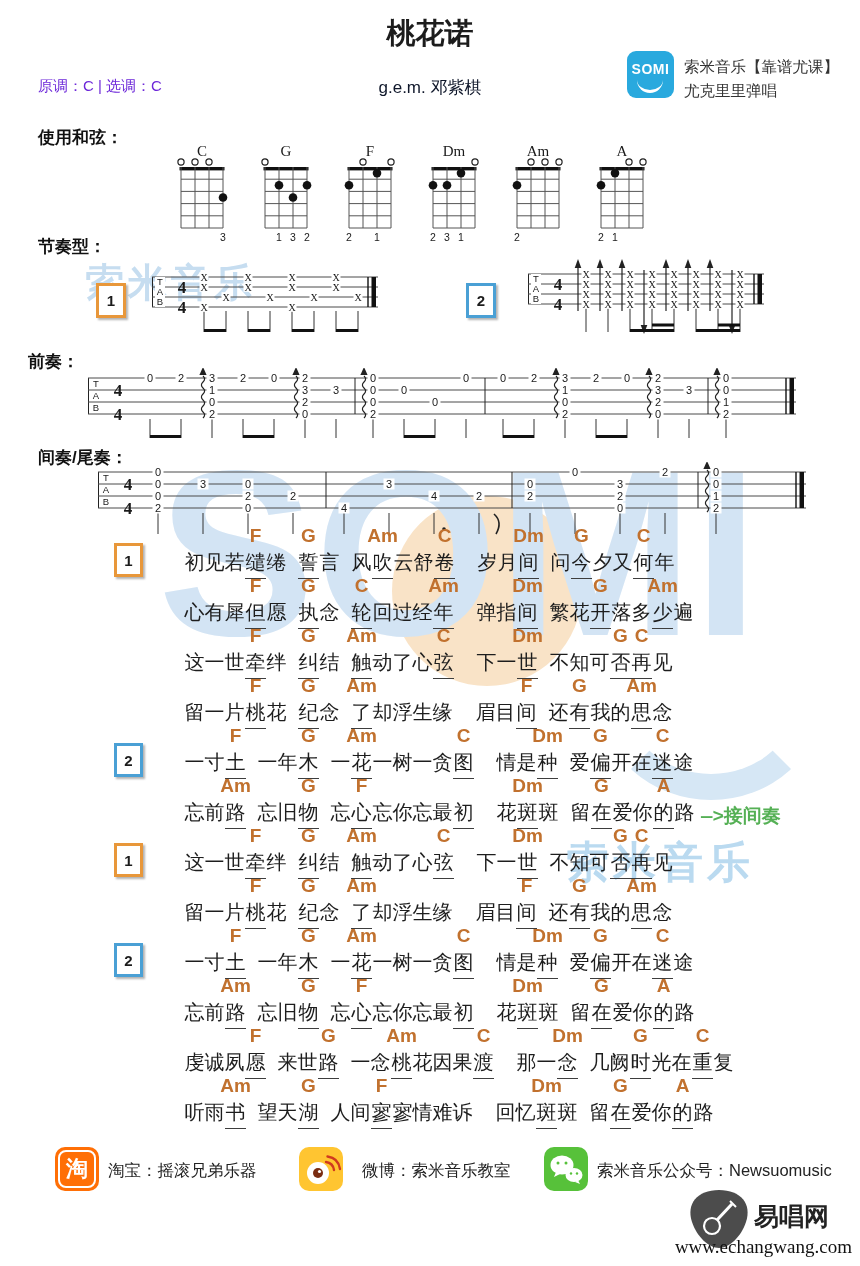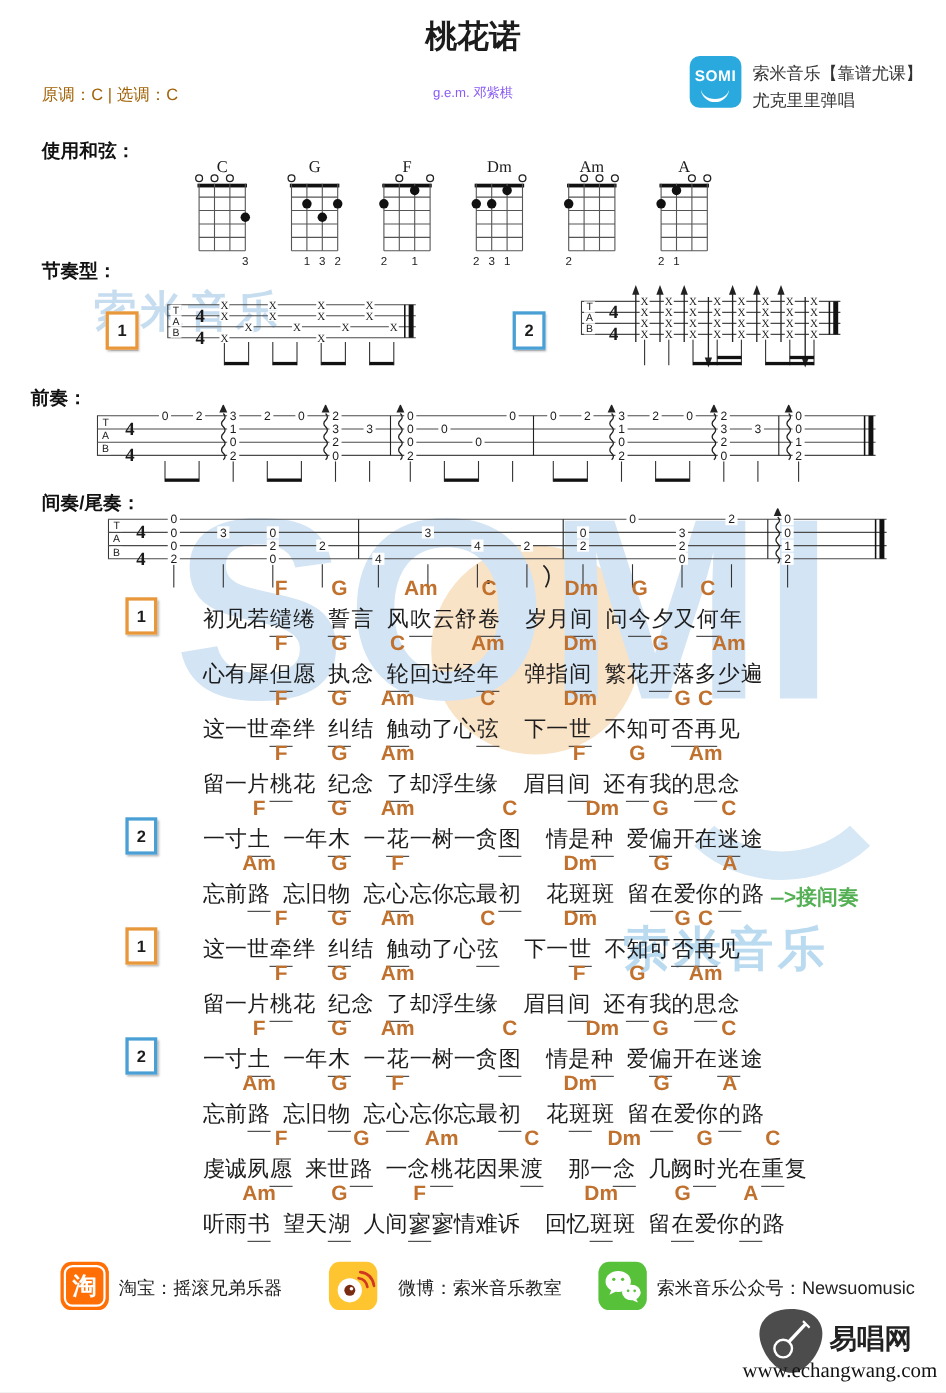--- a/index.html
+++ b/index.html
@@ -3,22 +3,22 @@
 <meta charset="utf-8">
 <style>
   html,body{margin:0;padding:0;background:#e9e9e9;}
   #page{position:relative;width:860px;height:1266px;background:#fff;overflow:hidden;
         font-family:"Liberation Sans",sans-serif;color:#1c1c1c;}
   .abs{position:absolute;}
   .z0{z-index:0;}
 
   
   #title{left:0;top:14px;width:860px;text-align:center;font-size:29px;font-weight:bold;z-index:2;}
-  #key-info{left:38px;top:77px;font-size:15px;color:#a16207;z-index:2;}
-  #artist{left:0;top:76px;width:860px;text-align:center;font-size:12px;color:#8b5cf6;z-index:2;}
+  #key-info{left:38px;top:77px;font-size:15px;color:#6d28d9;z-index:2;}
+  #artist{left:0;top:76px;width:860px;text-align:center;font-size:17px;color:#0f172a;z-index:2;}
   #somi-logo{left:627px;top:51px;width:47px;height:47px;border-radius:9px;background:#29a9de;z-index:2;}
   #somi-logo .somi-txt{position:absolute;left:0;top:10px;width:100%;text-align:center;
       color:#fff;font-weight:bold;font-size:14px;letter-spacing:.5px;}
   #somi-logo .smile{position:absolute;left:10px;bottom:5px;width:26px;height:13px;
       border-bottom:3.5px solid #fff;border-radius:0 0 13px 13px;}
   #brand1{left:684px;top:57px;font-size:15.5px;color:#333;z-index:2;}
   #brand2{left:684px;top:81px;font-size:15.5px;color:#333;z-index:2;}
 
   .sec-label{font-size:17px;font-weight:bold;color:#111;z-index:2;}
   #lbl-chords{left:38px;top:126px;}

